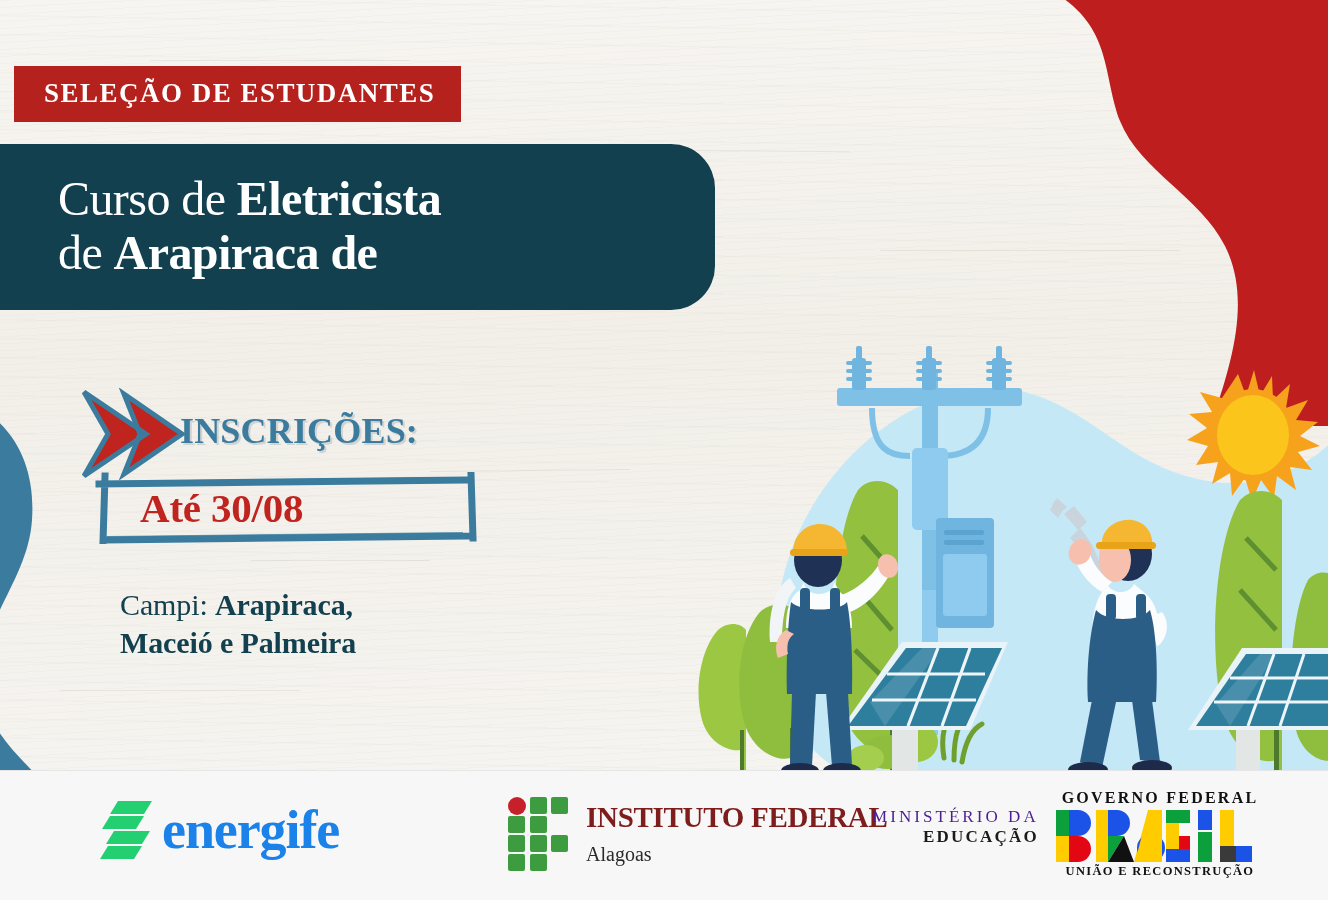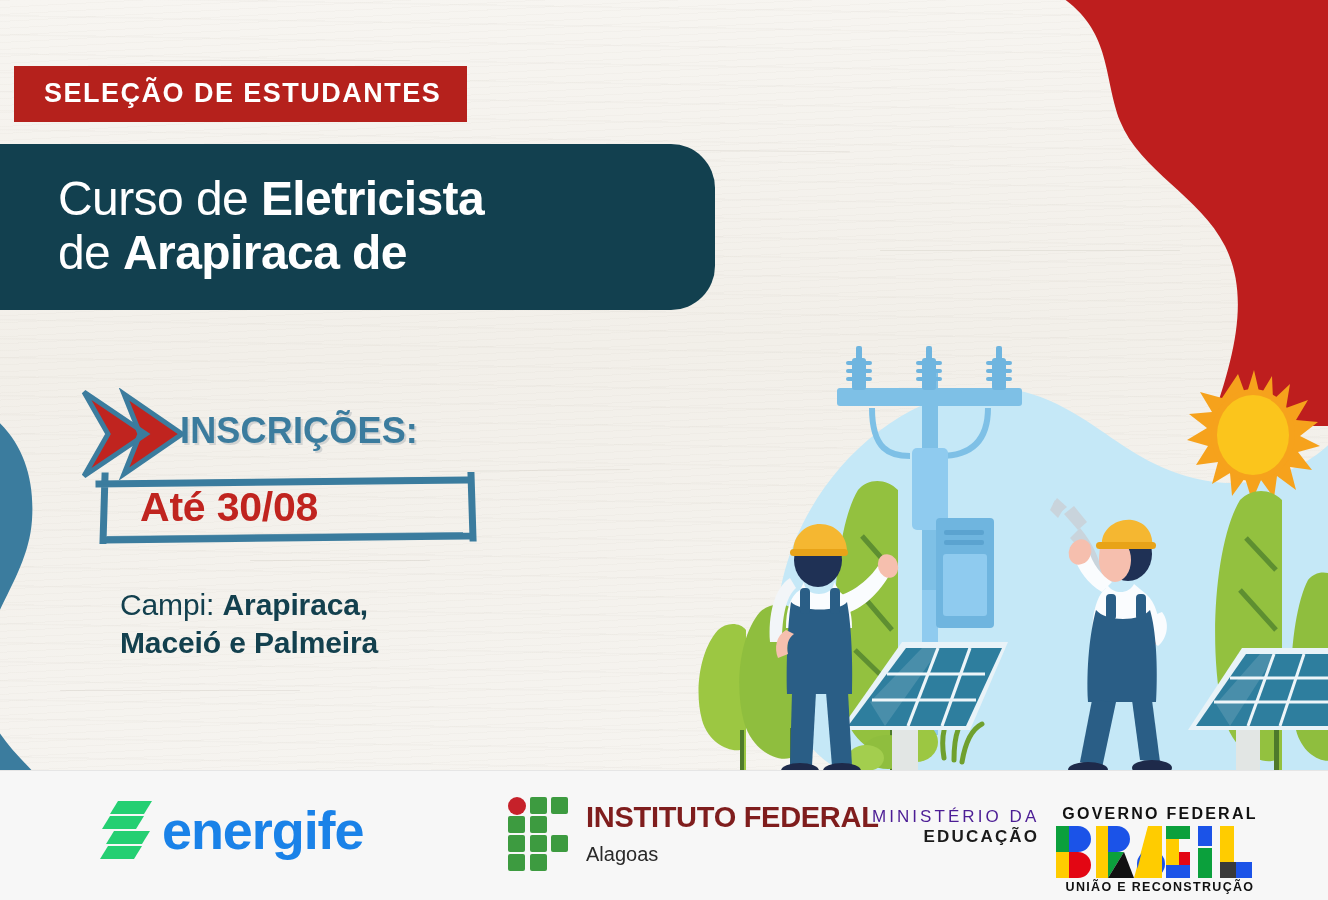--- a/index.html
+++ b/index.html
@@ -8,20 +8,21 @@
   body{
     font-family:"Liberation Sans", sans-serif;
     background:#F5F3EF;
     overflow:hidden;
   }
   #poster{
     position:relative;
     width:1328px; height:900px;
     overflow:hidden;
     background:#F4F2EE;
+    font-family:Liberation Serif, serif;
   }
 
   
   .bg-wood{
     position:absolute; inset:0 0 130px 0;
     background:
       repeating-linear-gradient(177deg, rgba(180,172,160,.055) 0px, rgba(180,172,160,.055) 1px, rgba(255,255,255,0) 1px, rgba(255,255,255,0) 7px),
       repeating-linear-gradient(181deg, rgba(150,142,128,.04) 0px, rgba(150,142,128,.04) 1px, rgba(255,255,255,0) 2px, rgba(255,255,255,0) 19px),
       linear-gradient(178deg,#F7F5F1 0%,#F2EFE9 45%,#F6F4F0 100%);
   }
@@ -110,21 +111,21 @@
   .if-grid{ width:62px; height:74px; margin-right:16px; }
   .if-text-main{ font-size:29px; font-weight:bold; color:#7f1d1d; letter-spacing:-.01em; line-height:1.05; }
   .if-text-sub{ font-size:20px; font-weight:normal; color:#2A2A2A; line-height:1.2; margin-top:10px; }
 
   
   .lg-mec{ left:872px; top:36px; flex-direction:column; align-items:flex-end; }
   .mec-l1{ font-size:17px; letter-spacing:.18em; color:#4c1d95; font-weight:normal; }
   .mec-l2{ font-size:17px; letter-spacing:.13em; color:#1B1B1B; font-weight:bold; }
 
   
-  .lg-gov{ left:1056px; top:34px; flex-direction:column; align-items:center; }
+  .lg-gov{ left:1056px; top:18px; flex-direction:column; align-items:center; }
   .gov-top{ font-size:16px; font-weight:bold; letter-spacing:.14em; color:#111; }
   .gov-brasil{ width:208px; height:52px; margin:3px 0 2px; }
   .gov-bottom{ font-size:12.5px; font-weight:bold; letter-spacing:.105em; color:#111; }
 </style>
 </head>
 <body>
 
 <div id="poster">
 
   <div class="bg-wood">

